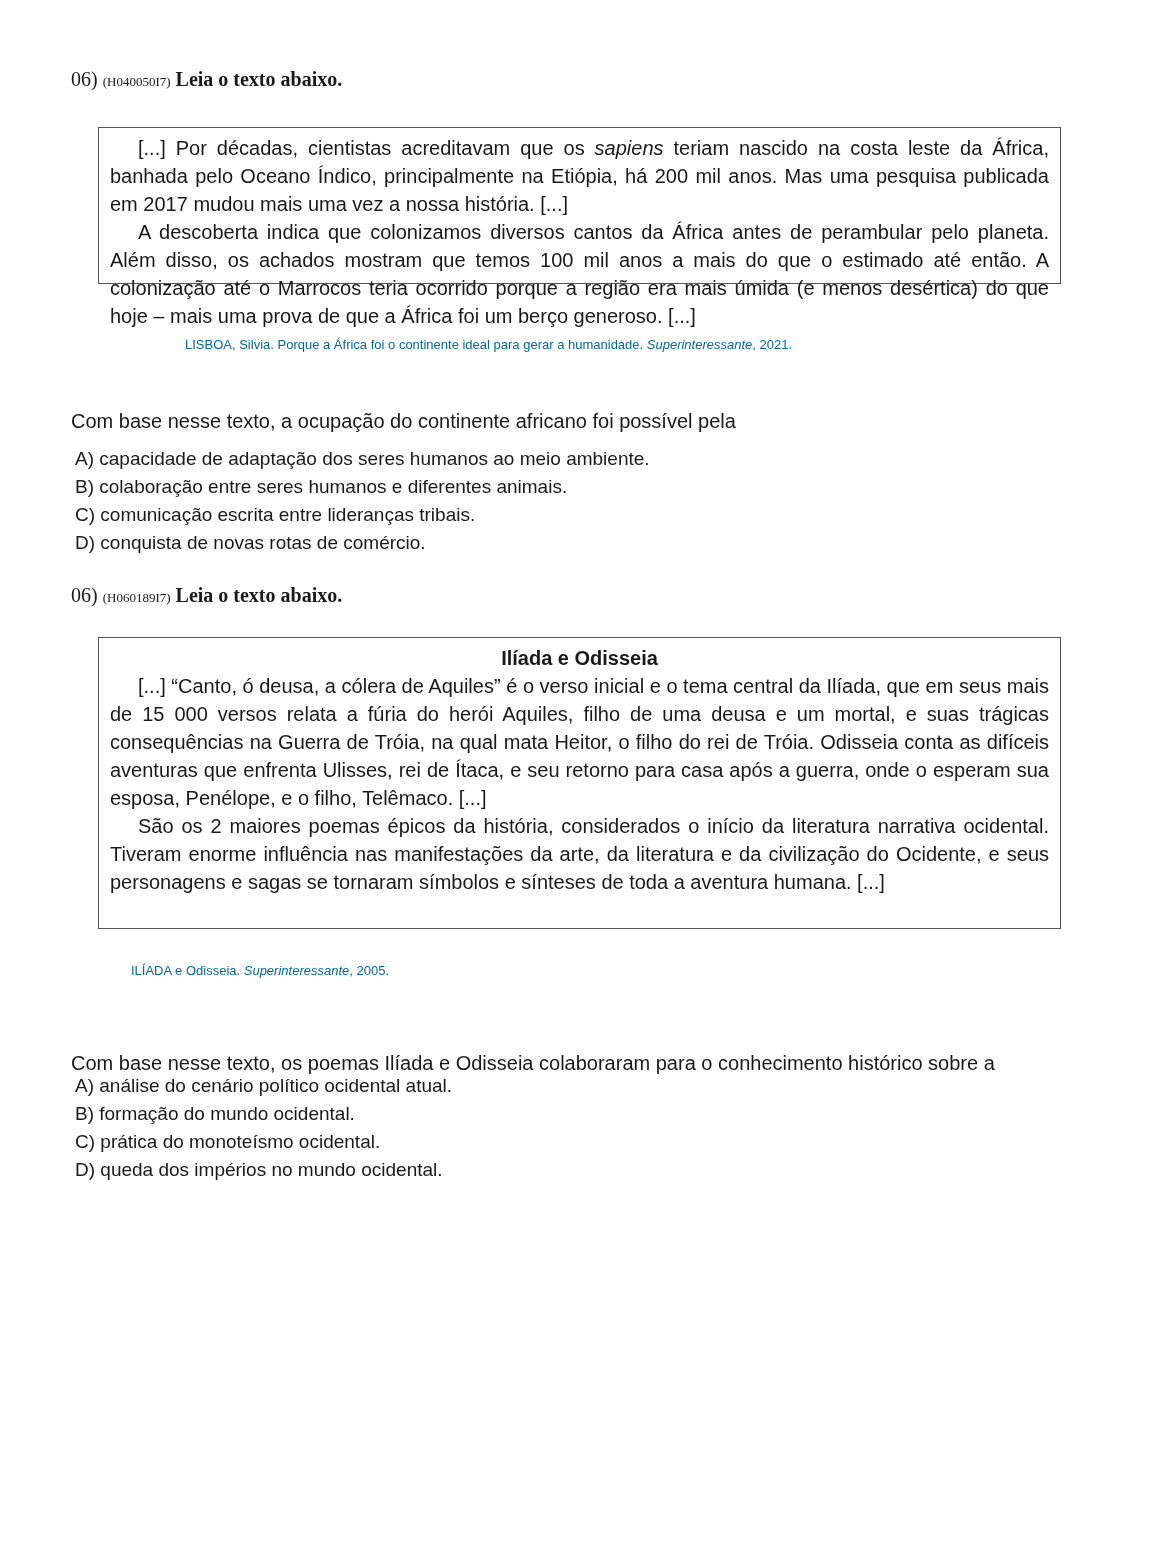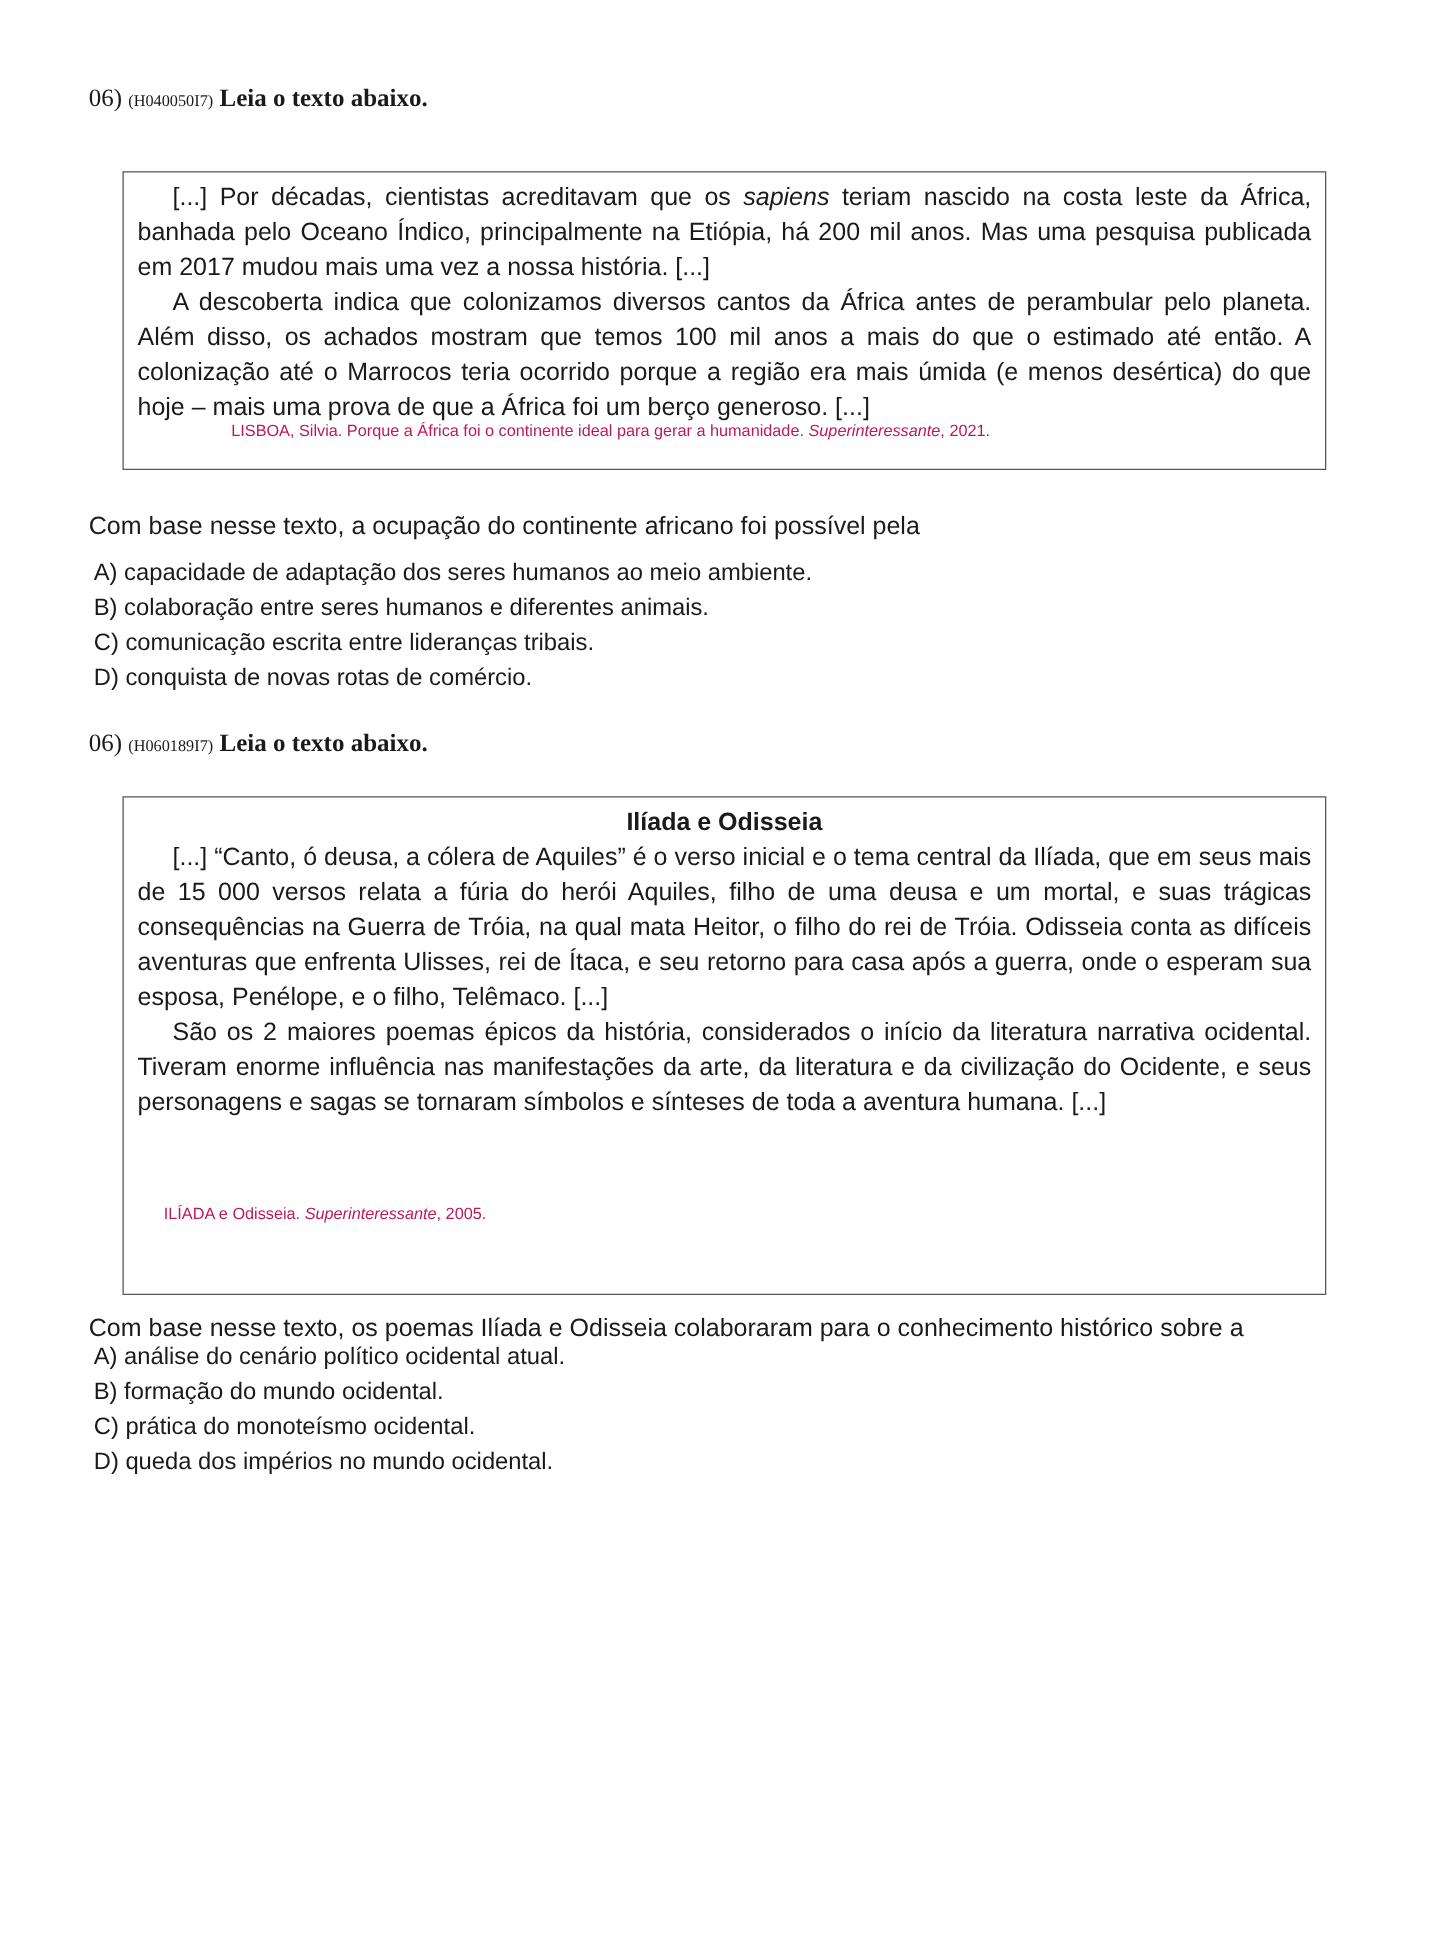--- a/index.html
+++ b/index.html
@@ -46,21 +46,21 @@
       text-align: center;
       font-weight: bold;
       margin: 0 0 28px 0;
       text-indent: 0 !important;
     }
     .citation {
       position: absolute;
       font-size: 13px;
       line-height: 16px;
       white-space: nowrap;
-      color: #be185d;
+      color: #0369a1;
     }
     .citation i { font-style: italic; }
 
     .prompt {
       position: absolute;
       left: 71px;
       font-size: 20px;
       line-height: 26px;
       white-space: nowrap;
     }
@@ -81,21 +81,21 @@
   </style>
 </head>
 <body>
 
 <div class="q-header" style="top:66px;">
   <span class="num">06)</span>
   <span class="code">(H040050I7)</span>
   <span class="instr">Leia o texto abaixo.</span>
 </div>
 
-<div class="text-box" style="top:137px; height:239px;">
+<div class="text-box" style="top:127px; height:157px;">
   <p><span>[...] Por décadas, cientistas acreditavam que os </span><i>sapiens</i><span> teriam nascido na costa leste da África, banhada pelo Oceano Índico, principalmente na Etiópia, há 200 mil anos. Mas uma pesquisa publicada em 2017 mudou mais uma vez a nossa história. [...]</span></p>
   <p>A descoberta indica que colonizamos diversos cantos da África antes de perambular pelo planeta. Além disso, os achados mostram que temos 100 mil anos a mais do que o estimado até então. A colonização até o Marrocos teria ocorrido porque a região era mais úmida (e menos desértica) do que hoje – mais uma prova de que a África foi um berço generoso. [...]</p>
 </div>
 
 <div class="citation" style="top:337px; left:185px;"><span>LISBOA, Silvia. Porque a África foi o continente ideal para gerar a humanidade. </span><i>Superinteressante</i><span>, 2021.</span></div>
 
 <div class="prompt" style="top:408px;">Com base nesse texto, a ocupação do continente africano foi possível pela</div>
 
 <ul class="options" style="top:441px;">
   <li>A) capacidade de adaptação dos seres humanos ao meio ambiente.</li>
@@ -103,21 +103,21 @@
   <li>C) comunicação escrita entre lideranças tribais.</li>
   <li>D) conquista de novas rotas de comércio.</li>
 </ul>
 
 <div class="q-header" style="top:582px;">
   <span class="num">06)</span>
   <span class="code">(H060189I7)</span>
   <span class="instr">Leia o texto abaixo.</span>
 </div>
 
-<div class="text-box" style="top:637px; height:399px;">
+<div class="text-box" style="top:637px; height:292px;">
   <p class="box-title">Ilíada e Odisseia</p>
   <p>[...] “Canto, ó deusa, a cólera de Aquiles” é o verso inicial e o tema central da Ilíada, que em seus mais de 15 000 versos relata a fúria do herói Aquiles, filho de uma deusa e um mortal, e suas trágicas consequências na Guerra de Tróia, na qual mata Heitor, o filho do rei de Tróia. Odisseia conta as difíceis aventuras que enfrenta Ulisses, rei de Ítaca, e seu retorno para casa após a guerra, onde o esperam sua esposa, Penélope, e o filho, Telêmaco. [...]</p>
   <p>São os 2 maiores poemas épicos da história, considerados o início da literatura narrativa ocidental. Tiveram enorme influência nas manifestações da arte, da literatura e da civilização do Ocidente, e seus personagens e sagas se tornaram símbolos e sínteses de toda a aventura humana. [...]</p>
 </div>
 
 <div class="citation" style="top:963px; left:131px;"><span>ILÍADA e Odisseia. </span><i>Superinteressante</i><span>, 2005.</span></div>
 
 <div class="prompt" style="top:1050px;">Com base nesse texto, os poemas Ilíada e Odisseia colaboraram para o conhecimento histórico sobre a</div>
 
 <ul class="options" style="top:1068px;">

